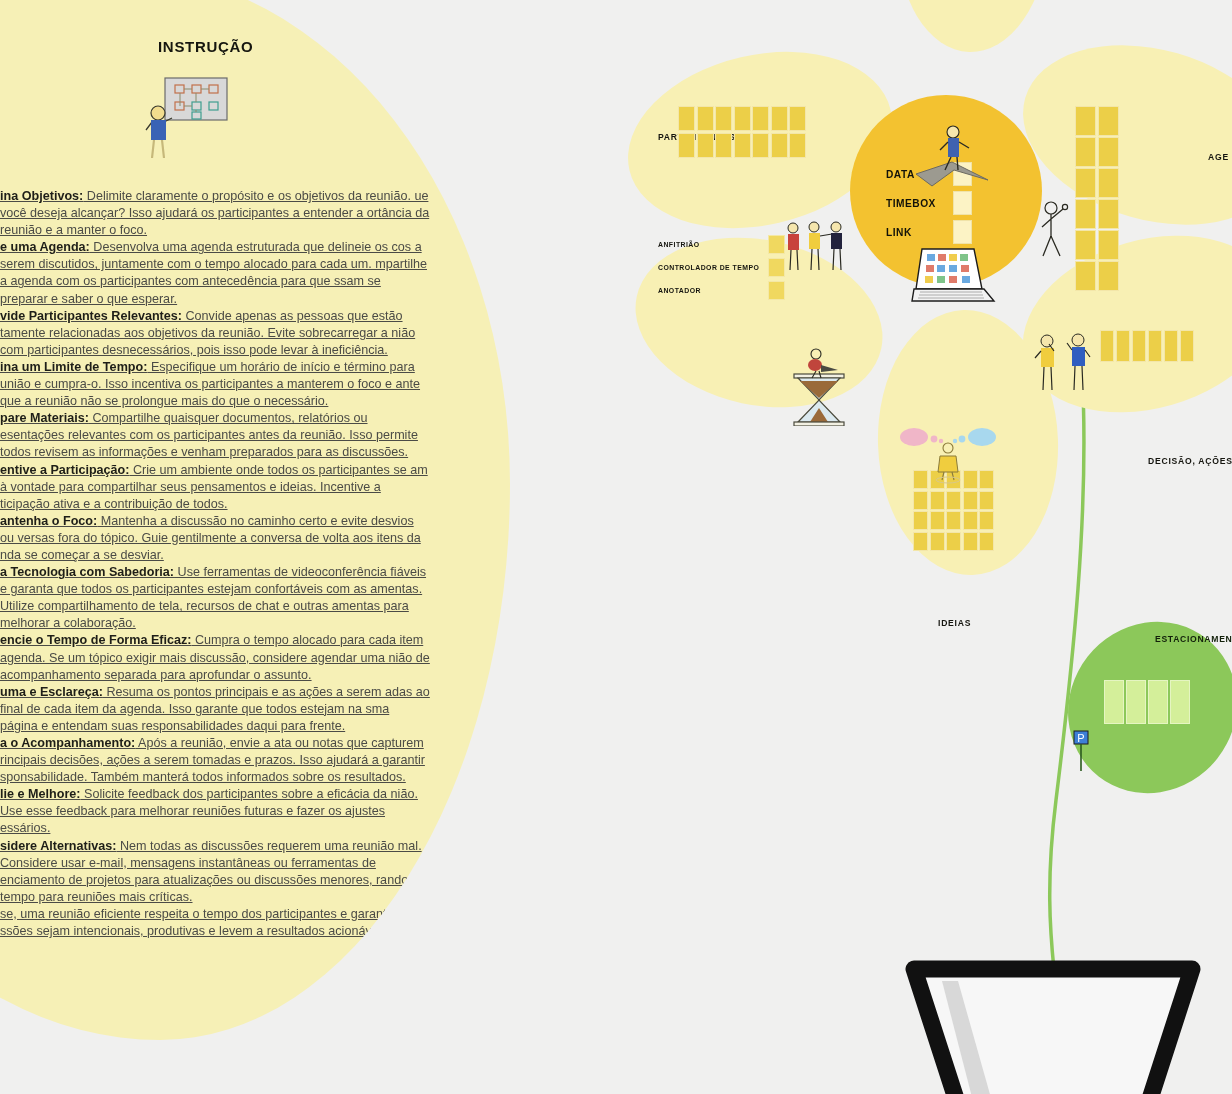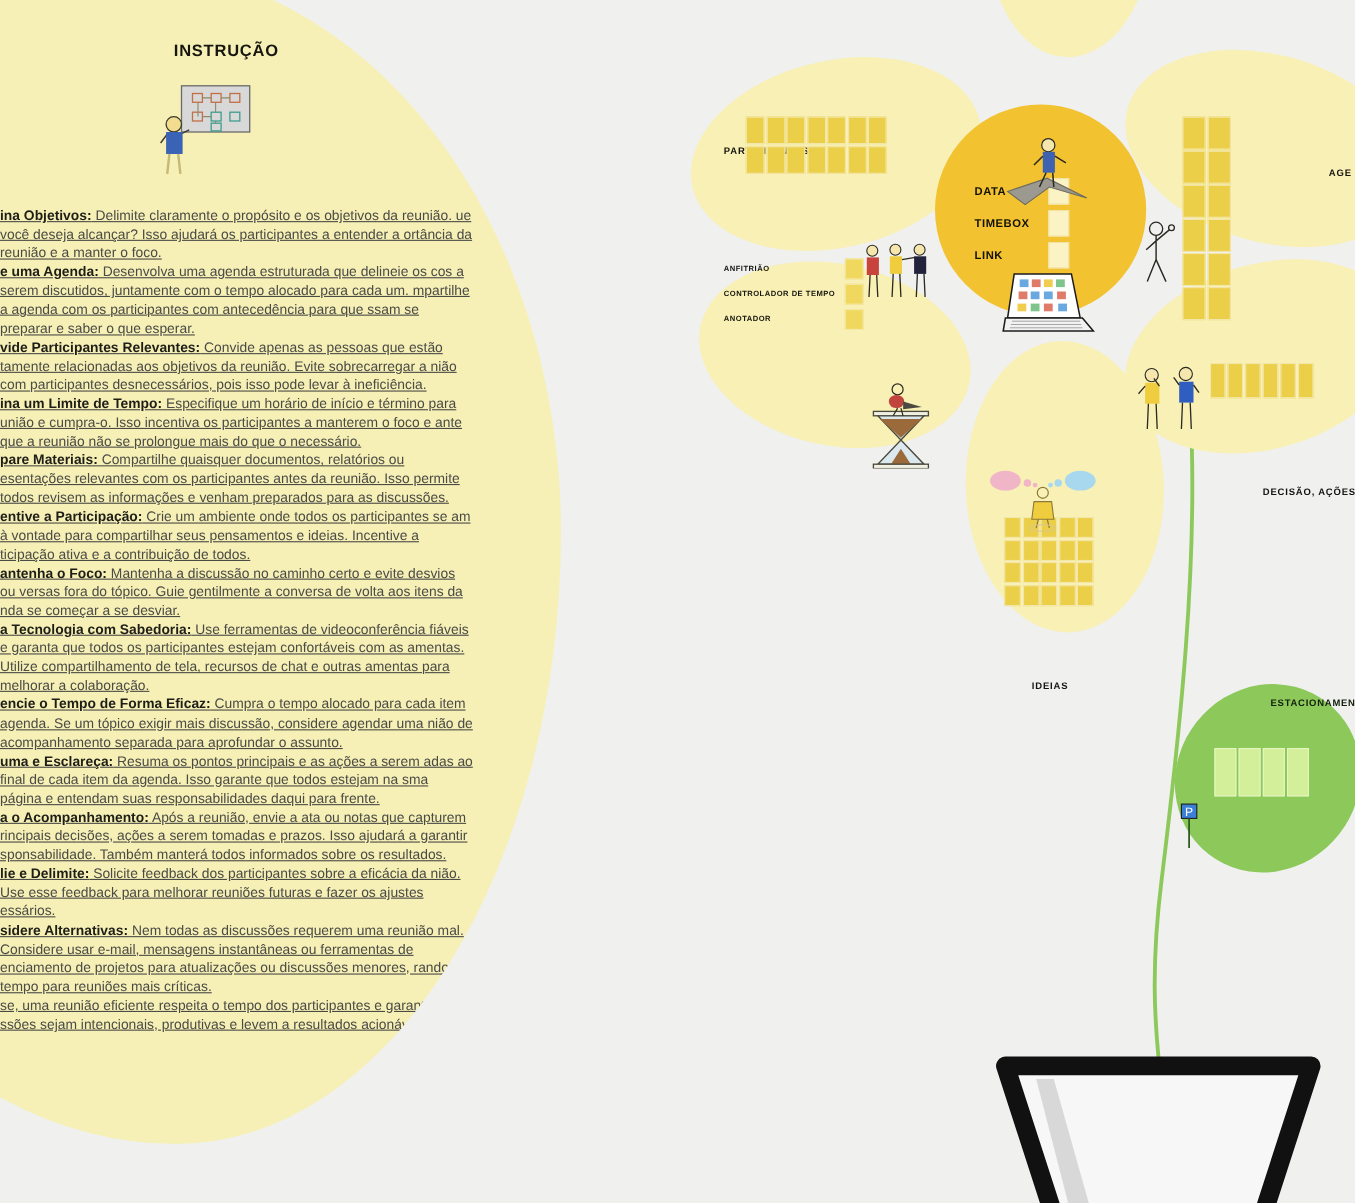--- a/index.html
+++ b/index.html
@@ -136,21 +136,21 @@
         <p><b>e uma Agenda:</b> Desenvolva uma agenda estruturada que delineie os cos a serem discutidos, juntamente com o tempo alocado para cada um. mpartilhe a agenda com os participantes com antecedência para que ssam se preparar e saber o que esperar.</p>
         <p><b>vide Participantes Relevantes:</b> Convide apenas as pessoas que estão tamente relacionadas aos objetivos da reunião. Evite sobrecarregar a nião com participantes desnecessários, pois isso pode levar à ineficiência.</p>
         <p><b>ina um Limite de Tempo:</b> Especifique um horário de início e término para união e cumpra-o. Isso incentiva os participantes a manterem o foco e ante que a reunião não se prolongue mais do que o necessário.</p>
         <p><b>pare Materiais:</b> Compartilhe quaisquer documentos, relatórios ou esentações relevantes com os participantes antes da reunião. Isso permite todos revisem as informações e venham preparados para as discussões.</p>
         <p><b>entive a Participação:</b> Crie um ambiente onde todos os participantes se am à vontade para compartilhar seus pensamentos e ideias. Incentive a ticipação ativa e a contribuição de todos.</p>
         <p><b>antenha o Foco:</b> Mantenha a discussão no caminho certo e evite desvios ou versas fora do tópico. Guie gentilmente a conversa de volta aos itens da nda se começar a se desviar.</p>
         <p><b> a Tecnologia com Sabedoria:</b> Use ferramentas de videoconferência fiáveis e garanta que todos os participantes estejam confortáveis com as amentas. Utilize compartilhamento de tela, recursos de chat e outras amentas para melhorar a colaboração.</p>
         <p><b>encie o Tempo de Forma Eficaz:</b> Cumpra o tempo alocado para cada item agenda. Se um tópico exigir mais discussão, considere agendar uma nião de acompanhamento separada para aprofundar o assunto.</p>
         <p><b>uma e Esclareça:</b> Resuma os pontos principais e as ações a serem adas ao final de cada item da agenda. Isso garante que todos estejam na sma página e entendam suas responsabilidades daqui para frente.</p>
         <p><b>a o Acompanhamento:</b> Após a reunião, envie a ata ou notas que capturem rincipais decisões, ações a serem tomadas e prazos. Isso ajudará a garantir sponsabilidade. Também manterá todos informados sobre os resultados.</p>
-        <p><b>lie e Delimite:</b> Solicite feedback dos participantes sobre a eficácia da nião. Use esse feedback para melhorar reuniões futuras e fazer os ajustes essários.</p>
+        <p><b>lie e Melhore:</b> Solicite feedback dos participantes sobre a eficácia da nião. Use esse feedback para melhorar reuniões futuras e fazer os ajustes essários.</p>
         <p><b>sidere Alternativas:</b> Nem todas as discussões requerem uma reunião mal. Considere usar e-mail, mensagens instantâneas ou ferramentas de enciamento de projetos para atualizações ou discussões menores, rando tempo para reuniões mais críticas.</p>
         <p>se, uma reunião eficiente respeita o tempo dos participantes e garante que ssões sejam intencionais, produtivas e levem a resultados acionáveis.</p>
       </div>
 
   </div>
 
   <svg class="stem" viewBox="0 0 70 600">
     <path d="M62 0 C70 140, 52 300, 36 430 C26 510, 30 560, 34 600" stroke="#8cc85a" stroke-width="3.5" fill="none"></path>
   </svg>
 
@@ -178,21 +178,21 @@
 
     <div class="petal p-top"></div>
     <div class="petal p-left"></div>
     <div class="petal p-right"></div>
     <div class="petal p-lowleft"></div>
     <div class="petal p-lowright"></div>
     <div class="petal p-bottom"></div>
 
     <div class="petal-label" style="left:38px;top:192px;">PARTICIPANTES</div>
     <div class="petal-label" style="left:588px;top:212px;">AGE</div>
-    <div class="petal-label" style="left:528px;top:502px;">DECISÃO, AÇÕES</div>
+    <div class="petal-label" style="left:528px;top:516px;">DECISÃO, AÇÕES</div>
     <div class="petal-label" style="left:318px;top:678px;">IDEIAS</div>
 
     <div class="notes notes-participantes">
         <div class="note"></div>
         <div class="note"></div>
         <div class="note"></div>
         <div class="note"></div>
         <div class="note"></div>
         <div class="note"></div>
         <div class="note"></div>

